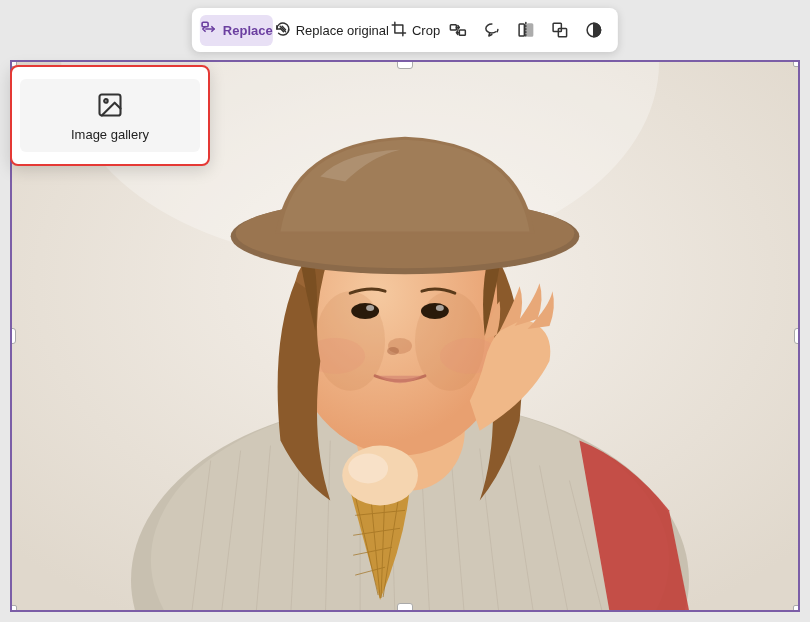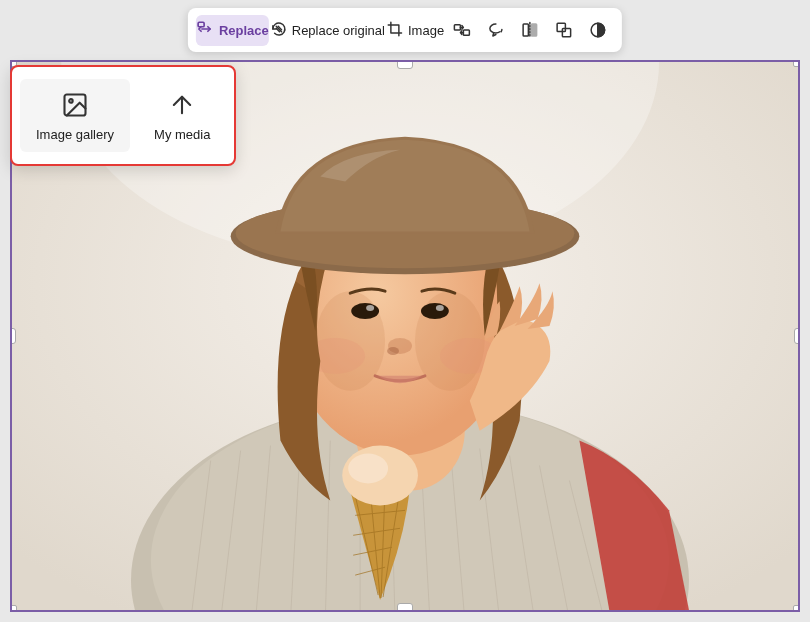--- a/index.html
+++ b/index.html
@@ -118,20 +118,21 @@
     
     .dropdown-menu {
       position: absolute;
       top: 65px;
       left: 10px;
       background: white;
       border-radius: 8px;
       box-shadow: 0 4px 16px rgba(0,0,0,0.15);
       padding: 12px 8px;
       display: flex;
+      flex-direction: column;
       gap: 8px;
       z-index: 200;
       border: 2px solid #e53935;
       min-width: 200px;
     }
 
     .dropdown-item {
       display: flex;
       flex-direction: column;
       align-items: center;
@@ -203,21 +204,21 @@
       <span>Replace original</span>
     </button>
 
     <button class="toolbar-btn">
       <span>
         <svg width="16" height="16" viewBox="0 0 24 24" fill="none" stroke="#333" stroke-width="2.2" stroke-linecap="round" stroke-linejoin="round">
           <polyline points="6 2 6 18 22 18"></polyline>
           <polyline points="2 6 18 6 18 22"></polyline>
         </svg>
       </span>
-      <span>Image</span>
+      <span>Crop</span>
     </button>
 
     <button class="toolbar-icon-btn" title="Swap">
       <svg width="18" height="18" viewBox="0 0 24 24" fill="none" stroke="#333" stroke-width="2" stroke-linecap="round" stroke-linejoin="round">
         <rect x="2" y="5" width="8" height="7" rx="1"></rect>
         <rect x="14" y="12" width="8" height="7" rx="1"></rect>
         <path d="M10 8.5h4l-2-2.5 2 2.5-2 2.5"></path>
         <path d="M14 15.5H10l2 2.5-2-2.5 2-2.5"></path>
       </svg>
     </button>
@@ -381,24 +382,15 @@
     <div class="dropdown-item selected">
       <div class="dropdown-icon">
         <svg width="28" height="28" viewBox="0 0 24 24" fill="none" stroke="#333" stroke-width="1.8" stroke-linecap="round" stroke-linejoin="round">
           <rect x="3" y="3" width="18" height="18" rx="2"></rect>
           <circle cx="8.5" cy="8.5" r="1.5"></circle>
           <polyline points="21 15 16 10 5 21"></polyline>
         </svg>
       </div>
       <span class="dropdown-label">Image gallery</span>
     </div>
-    <div class="dropdown-item">
-      <div class="dropdown-icon">
-        <svg width="28" height="28" viewBox="0 0 24 24" fill="none" stroke="#333" stroke-width="1.8" stroke-linecap="round" stroke-linejoin="round">
-          <polyline points="12 19 12 5"></polyline>
-          <polyline points="5 12 12 5 19 12"></polyline>
-        </svg>
-      </div>
-      <span class="dropdown-label">My media</span>
-    </div>
   </div>
 
 </div>
 
 </body></html>

